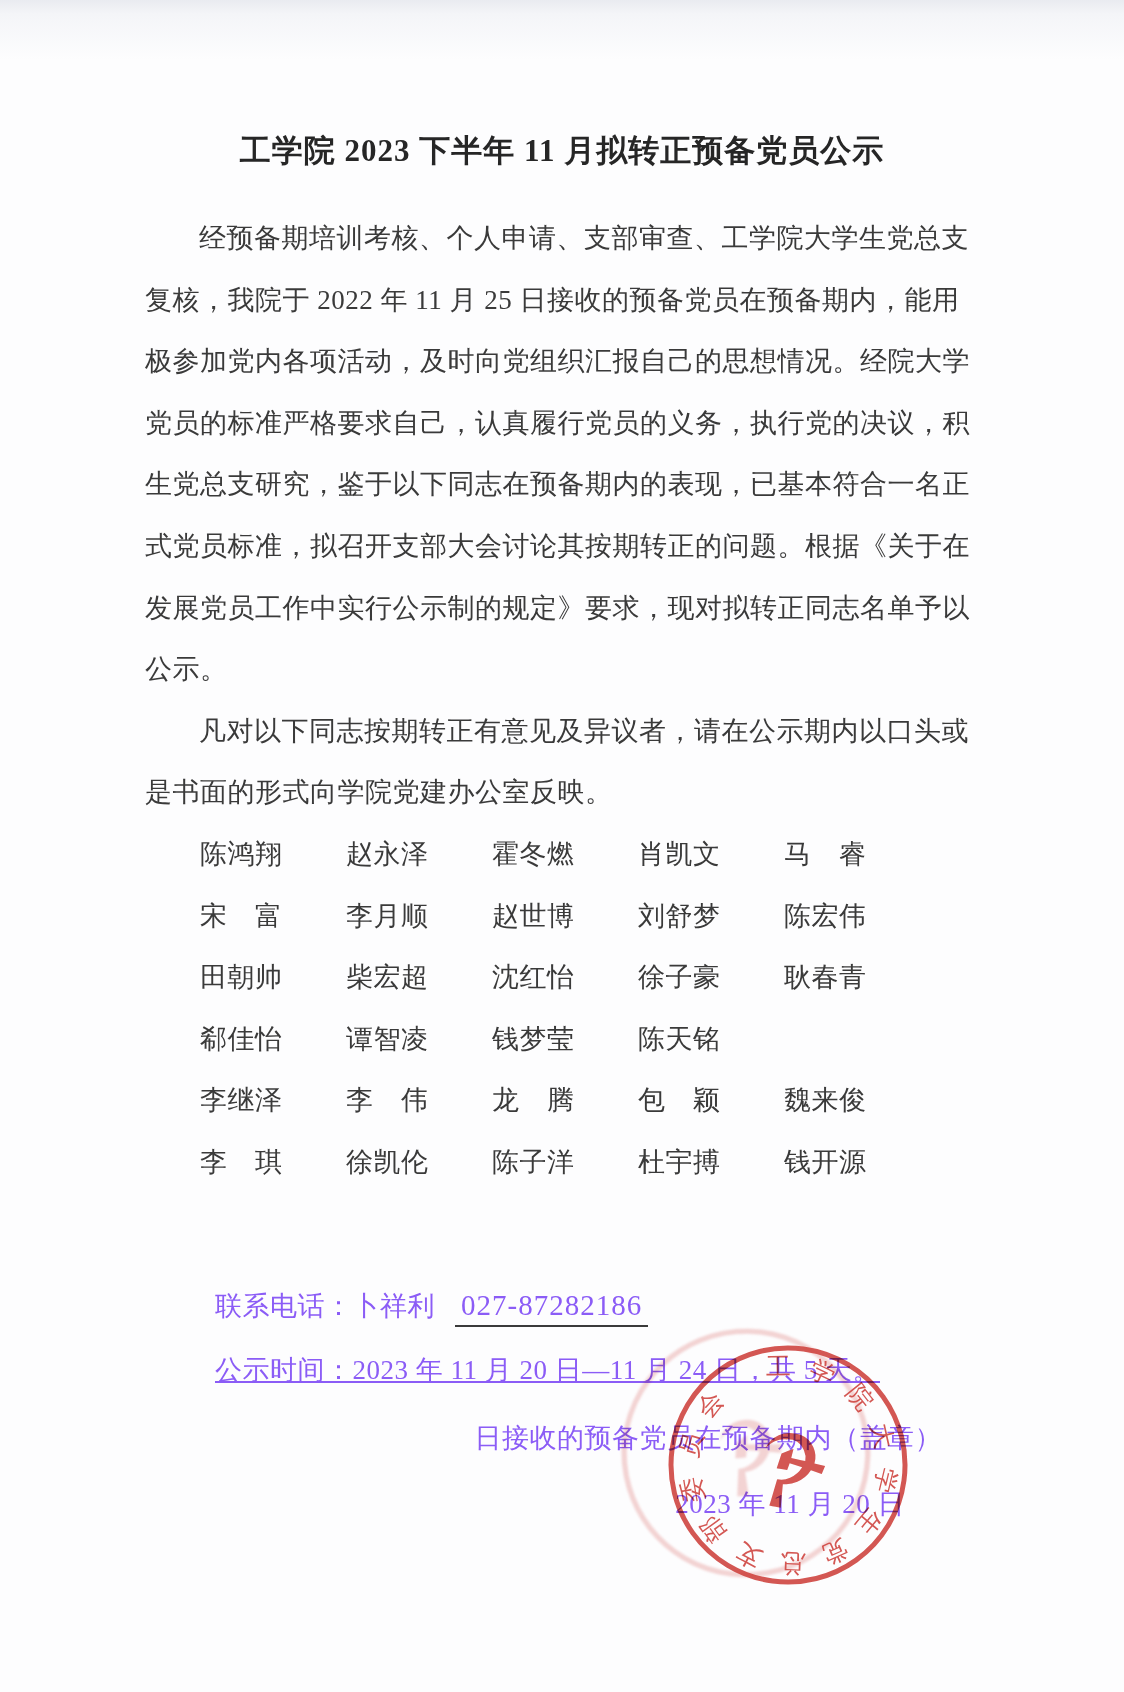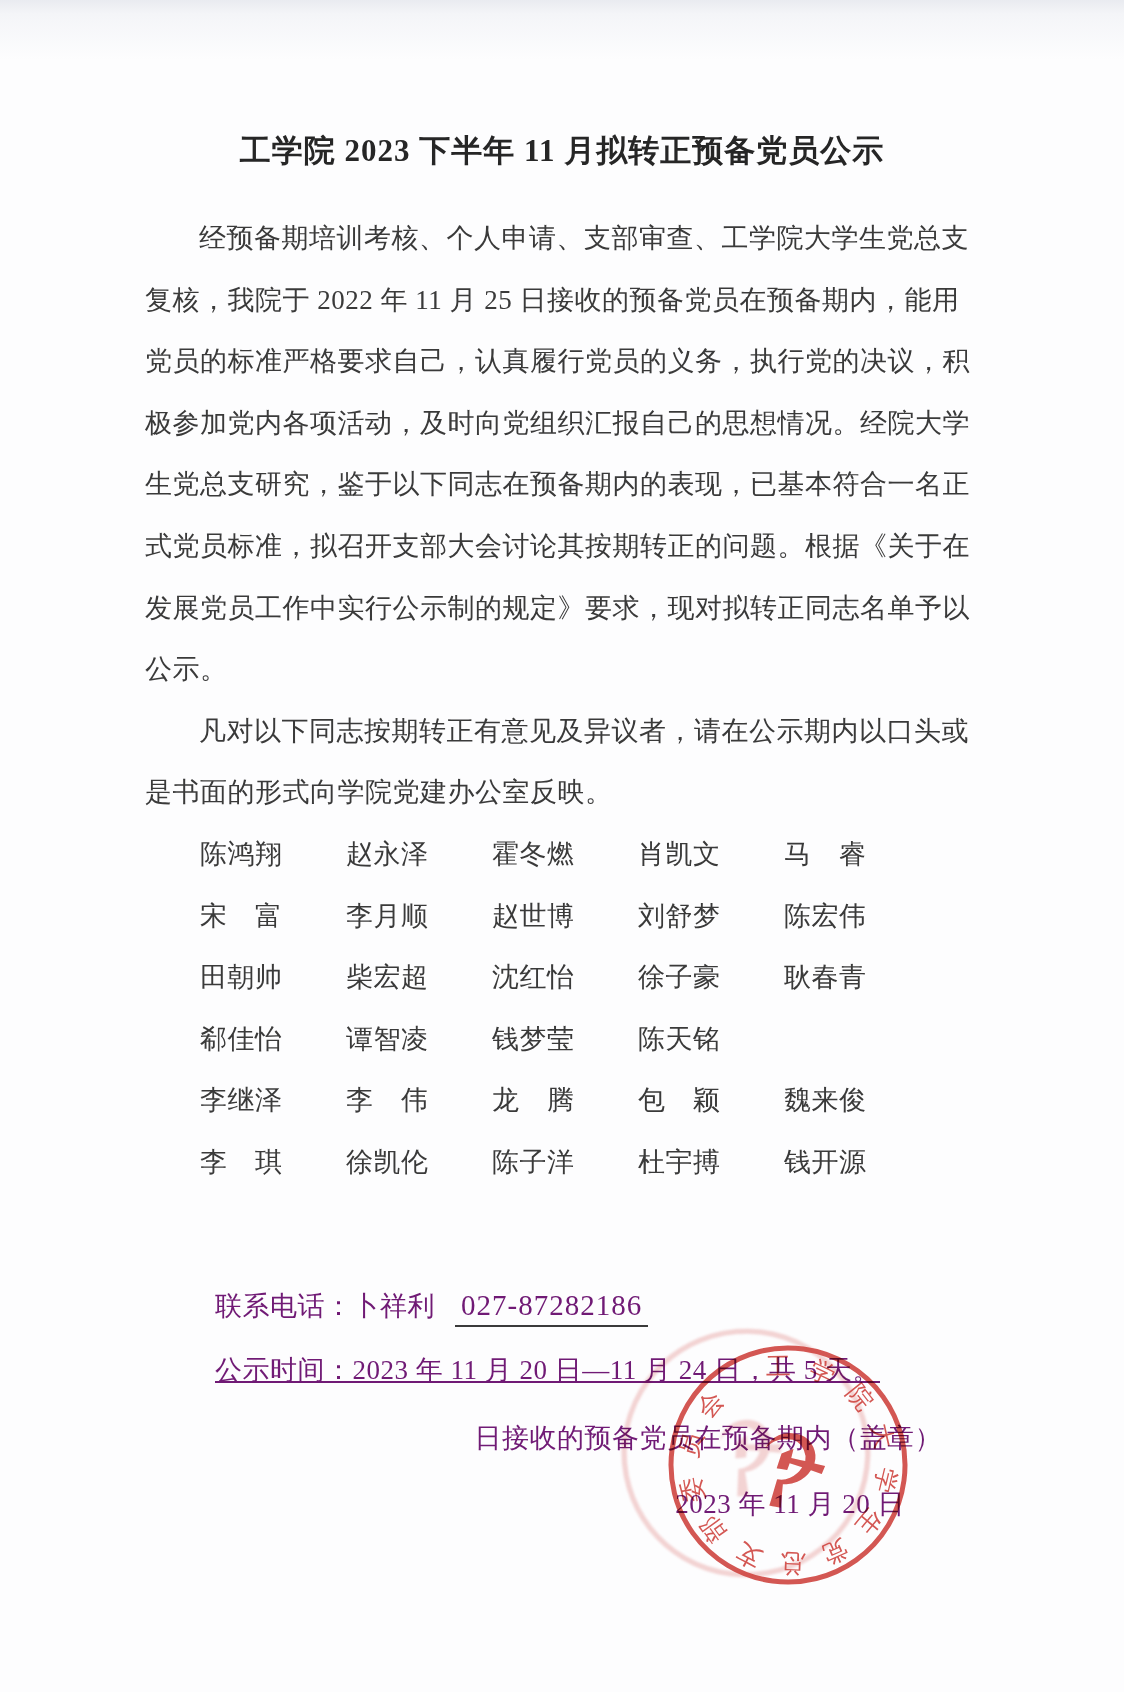--- a/index.html
+++ b/index.html
@@ -26,21 +26,21 @@
     position:absolute;top:208px;left:145px;width:782px;
     font-size:27px;line-height:61.6px;
     letter-spacing:0.5px;
     color:#3a3a3a;
   }
   .body-line{height:61.6px;white-space:nowrap;}
   .body-line.indent{text-indent:2em;}
   .name-row{height:61.6px;padding-left:55px;display:flex;white-space:nowrap;}
   .name-cell{width:146px;flex:0 0 auto;}
   .name-row .name-cell:last-child{width:auto;}
-  .footer-line{position:absolute;font-size:27px;white-space:nowrap;color:#701a75;letter-spacing:0.5px;}
+  .footer-line{position:absolute;font-size:27px;white-space:nowrap;color:#8b5cf6;letter-spacing:0.5px;}
   .contact-line{top:1288px;left:215px;}
   .contact-phone{
     display:inline-block;margin-left:20px;
     font-size:29px;letter-spacing:1px;
     border-bottom:2px solid #3b3b3b;padding:0 6px 3px 6px;
   }
   .period-line{top:1352px;left:215px;text-decoration:underline;}
   .sign-line{top:1420px;right:182px;}
   .date-line{top:1486px;right:219px;}
   .stamp-wrap{
@@ -54,22 +54,22 @@
 </head>
 <body>
 
 <div class="page">
 
   <div class="doc-title">工学院 2023 下半年 11 月拟转正预备党员公示</div>
 
   <div class="body-block">
     <div class="body-line indent">经预备期培训考核、个人申请、支部审查、工学院大学生党总支</div>
     <div class="body-line">复核，我院于 2022 年 11 月 25 日接收的预备党员在预备期内，能用</div>
+    <div class="body-line">极参加党内各项活动，及时向党组织汇报自己的思想情况。经院大学</div>
     <div class="body-line">党员的标准严格要求自己，认真履行党员的义务，执行党的决议，积</div>
-    <div class="body-line">极参加党内各项活动，及时向党组织汇报自己的思想情况。经院大学</div>
     <div class="body-line">生党总支研究，鉴于以下同志在预备期内的表现，已基本符合一名正</div>
     <div class="body-line">式党员标准，拟召开支部大会讨论其按期转正的问题。根据《关于在</div>
     <div class="body-line">发展党员工作中实行公示制的规定》要求，现对拟转正同志名单予以</div>
     <div class="body-line">公示。</div>
     <div class="body-line indent">凡对以下同志按期转正有意见及异议者，请在公示期内以口头或</div>
     <div class="body-line">是书面的形式向学院党建办公室反映。</div>
 
     <div>
       <div class="name-row">
         <span class="name-cell">陈鸿翔</span>

